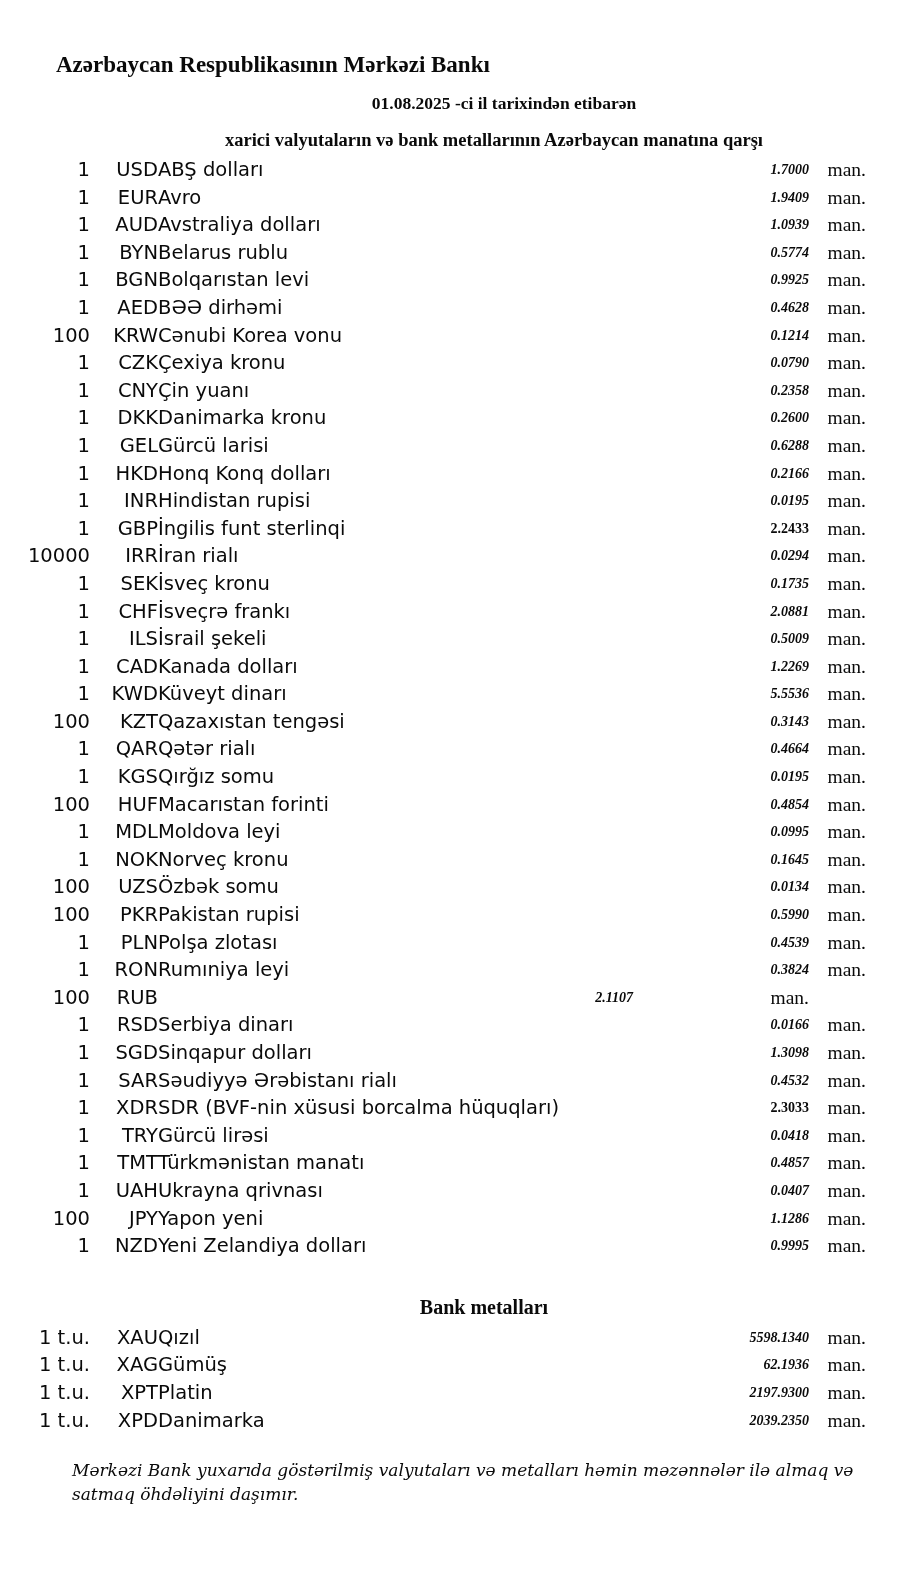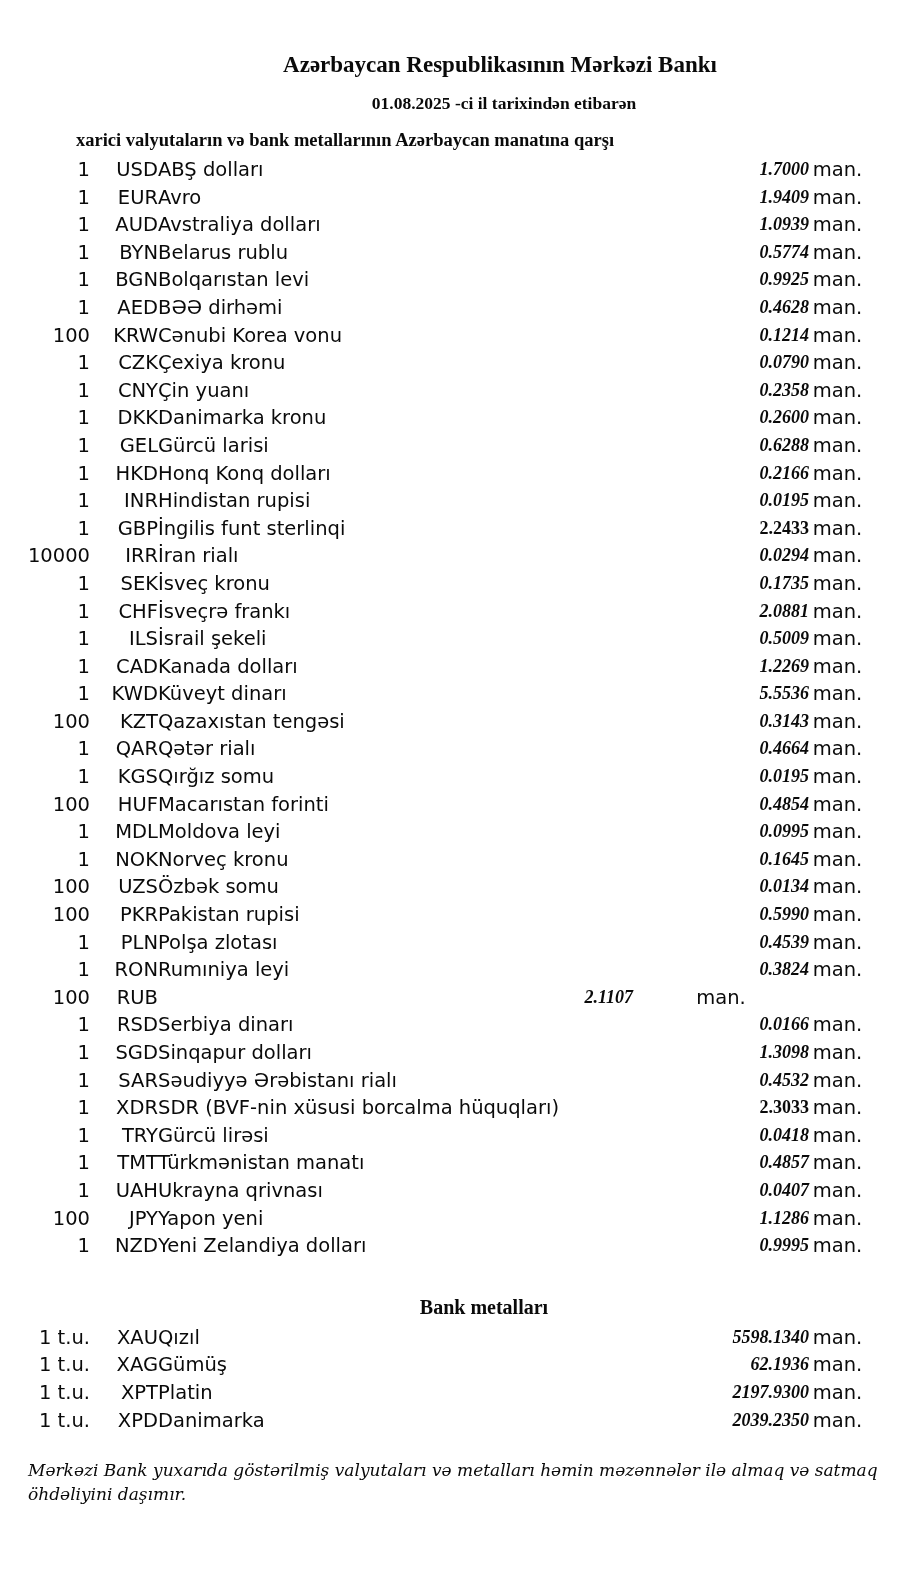--- a/index.html
+++ b/index.html
@@ -3,31 +3,31 @@
 <meta charset="utf-8">
 <style>
   html,body{margin:0;padding:0;}
   body{
     width:912px;height:1594px;background:#ffffff;color:#0a0a0a;
     font-family:"DejaVu Sans",sans-serif;overflow:hidden;
   }
   .page{width:912px;height:1594px;}
   .hdr-title{
     font-family:"Liberation Serif",serif;font-weight:bold;
-    font-size:23px;line-height:30px;text-align:center;
-    padding:50px 0 0 88px;
+    font-size:23px;line-height:30px;text-align:left;
+    padding:50px 0 0 56px;
   }
   .hdr-date{
     font-family:"Liberation Serif",serif;font-weight:bold;
     font-size:17.5px;line-height:24px;text-align:center;
     padding-left:96px;margin-top:11px;
   }
   .hdr-sub{
     font-family:"Liberation Serif",serif;font-weight:bold;
-    font-size:18.5px;line-height:26px;
+    font-size:18.5px;line-height:26px;text-align:center;
     padding-left:76px;margin-top:12px;
   }
   .section-heading{
     font-family:"Liberation Serif",serif;font-weight:bold;
     font-size:20px;line-height:27px;text-align:center;
     padding-left:56px;
   }
   #fx-heading{margin-top:52px;}
   #metals-heading{margin-top:34px;}
   .rows{margin-top:3px;}
@@ -37,28 +37,28 @@
     padding-right:46px;
     line-height:27.6px;font-size:19.5px;
     white-space:nowrap;
   }
   .qty{text-align:right;}
   .code{text-align:right;}
   .name{text-align:left;}
   .rate{
     text-align:right;
     font-family:"Liberation Serif",serif;
-    font-style:italic;font-weight:bold;font-size:18px;
+    font-style:italic;font-weight:bold;font-size:14px;
   }
   .row.upright .rate{font-style:normal;}
-  .unit{text-align:center;}
+  .unit{text-align:right;font-family:Liberation Serif, serif;}
   .footer-note{
     margin-top:24px;padding-left:28px;
     font-family:"DejaVu Serif",serif;font-style:italic;
-    font-size:17px;line-height:24px;
+    font-size:17px;line-height:24px;margin-left:44px;
   }
 </style>
 </head>
 <body>
 
 <div class="page">
 
   <div class="hdr-title">Azərbaycan Respublikasının Mərkəzi Bankı</div>
   <div class="hdr-date">01.08.2025 -ci il tarixindən etibarən</div>
   <div class="hdr-sub">xarici valyutaların və bank metallarının Azərbaycan manatına qarşı</div>

